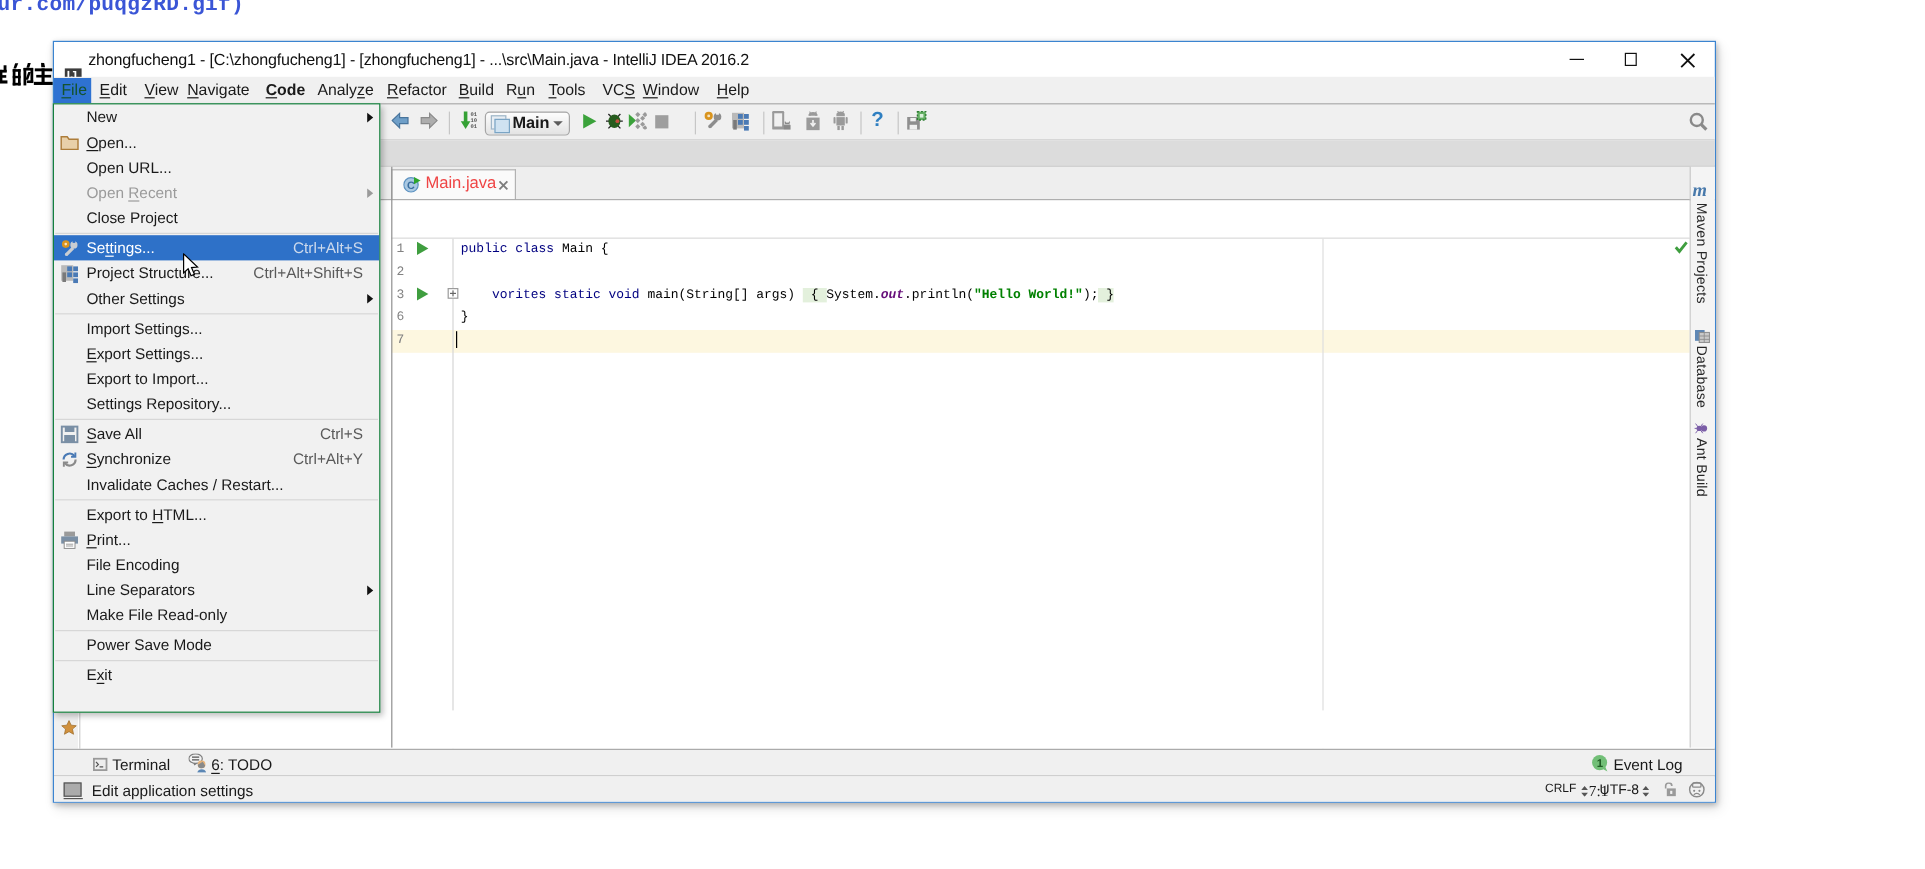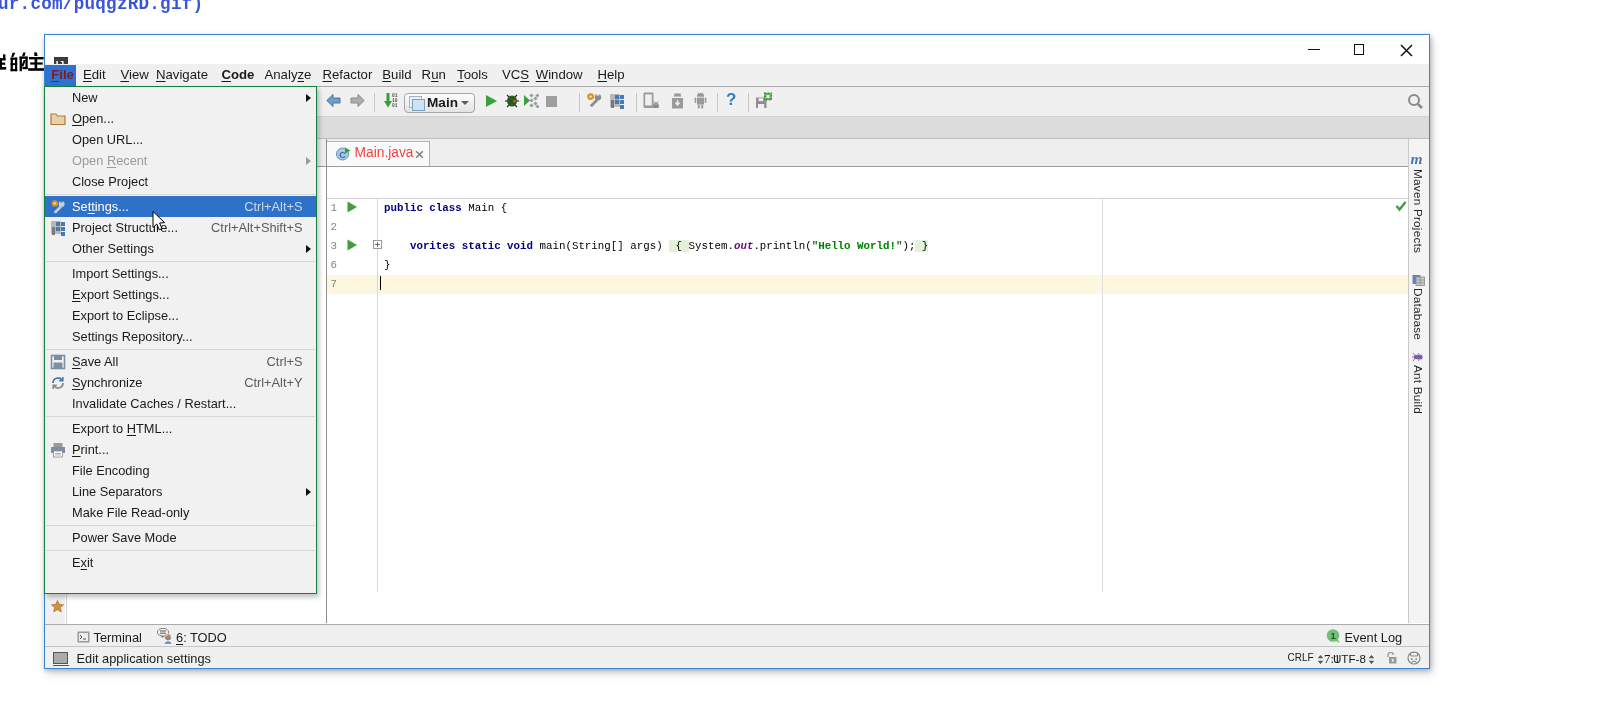--- a/index.html
+++ b/index.html
@@ -26,21 +26,21 @@
 .mi .t{position:absolute;left:27px;top:3px;line-height:15px;white-space:pre;}
 .mi .sc{position:absolute;right:13px;top:3px;line-height:15px;color:#5a5a5a;}
 .mi .ar{position:absolute;right:5px;top:6.5px;width:0;height:0;border-left:5px solid #111;border-top:4.5px solid transparent;border-bottom:4.5px solid transparent;}
 .mi u{text-decoration:underline;text-underline-offset:1.5px;}
 .msep{height:4px;position:relative;}
 .msep:after{content:"";position:absolute;left:1px;right:1px;top:1.5px;height:1px;background:#d7d7d7;}
 .hl{background:#2e71c8;color:#fff;}
 .hl .sc{color:#ccd9ec;}
 
 .code{position:absolute;font-family:"Liberation Mono",monospace;font-size:10.8px;line-height:19px;white-space:pre;color:#000;}
-.kw{color:#000080;font-weight:bold;}
+.kw{color:#000080;font-weight:normal;}
 .str{color:#008000;font-weight:bold;}
 .fld{color:#660e7a;font-weight:bold;font-style:italic;}
 .fold{background:#e3f0dc;}
 .lnum{position:absolute;font-family:"Liberation Mono",monospace;font-size:10.8px;line-height:19px;color:#828282;width:20px;text-align:right;}
 
 .vtext{position:absolute;writing-mode:vertical-rl;text-orientation:mixed;font-size:11.8px;color:#262626;letter-spacing:.2px;}
 
 .bt{position:absolute;font-size:12.8px;color:#1a1a1a;white-space:pre;}
 .bt u{text-decoration:underline;text-underline-offset:1.5px;}
 </style>
@@ -79,30 +79,31 @@
   </g>
 </svg>
 
 <div id="win"></div>
 
 <div class="abs" style="left:53.5px;top:41.5px;width:14.5px;height:14.5px;background:#3c3c3c;color:#fff;overflow:hidden;margin-top:15px;">
   <div class="abs" style="left:2.2px;top:1px;font-size:9.8px;font-weight:bold;font-family:'Liberation Sans',sans-serif;letter-spacing:0.4px;">IJ</div>
   <div class="abs" style="left:2.5px;top:11.8px;width:7.5px;height:1.3px;background:#fff;"></div>
 </div>
 
+<div class="abs" style="left:73.5px;top:42px;font-size:13.4px;color:#111;white-space:pre;letter-spacing:-0.15px;">zhongfucheng1 - [C:\zhongfucheng1] - [zhongfucheng1] - ...\src\Main.java - IntelliJ IDEA 2016.2</div>
 
 <div class="abs" style="left:1308px;top:48.8px;width:12px;height:1.6px;background:#111;"></div>
 <div class="abs" style="left:1353.5px;top:44px;width:8.6px;height:8.6px;border:1.5px solid #111;"></div>
 <svg class="abs" style="left:1399.5px;top:43.5px;" width="13" height="13" viewBox="0 0 13 13">
       <path d="M1 1 L12 12 M12 1 L1 12" stroke="#111" stroke-width="1.5"></path>
     </svg>
 
 <div class="abs" style="left:45.1px;top:64px;width:1384.2px;height:22px;background:#f0f0f0;">
   <div class="abs" style="left:-0.3px;top:1px;width:31.4px;height:21px;background:#2e72d2;"></div>
-  <div class="mb" style="left:6.1px;color:#7f1d1d;font-weight:bold;"><u>F</u>ile</div>
+  <div class="mb" style="left:6.1px;color:#14532d;"><u>F</u>ile</div>
   <div class="mb" style="left:37.9px;"><u>E</u>dit</div>
   <div class="mb" style="left:75.3px;"><u>V</u>iew</div>
   <div class="mb" style="left:110.9px;"><u>N</u>avigate</div>
   <div class="mb" style="left:176.3px;font-weight:bold;"><u>C</u>ode</div>
   <div class="mb" style="left:219.4px;">Analy<u>z</u>e</div>
   <div class="mb" style="left:277.4px;"><u>R</u>efactor</div>
   <div class="mb" style="left:337.2px;"><u>B</u>uild</div>
   <div class="mb" style="left:376.5px;">R<u>u</u>n</div>
   <div class="mb" style="left:412px;"><u>T</u>ools</div>
   <div class="mb" style="left:456.9px;">VC<u>S</u></div>
@@ -440,21 +441,21 @@
         <span class="ar"></span>
       </div>
   <div class="msep"></div>
   <div class="mi">
         <span class="t">Import Settings...</span>
       </div>
   <div class="mi">
         <span class="t"><u>E</u>xport Settings...</span>
       </div>
   <div class="mi">
-        <span class="t">Export to Eclipse...</span>
+        <span class="t">Export to Import...</span>
       </div>
   <div class="mi">
         <span class="t">Settings Repository...</span>
       </div>
   <div class="msep"></div>
   <div class="mi">
     <svg class="abs" style="left:5px;top:2.5px;" width="16" height="16" viewBox="0 0 16 16">
       <rect x="1.5" y="1.5" width="13" height="13" fill="none" stroke="#7a8fa5" stroke-width="1.6"></rect>
       <rect x="4" y="1.5" width="8" height="4.5" fill="#7a8fa5"></rect>
       <rect x="3.5" y="8.5" width="9" height="6" fill="#7a8fa5"></rect>

